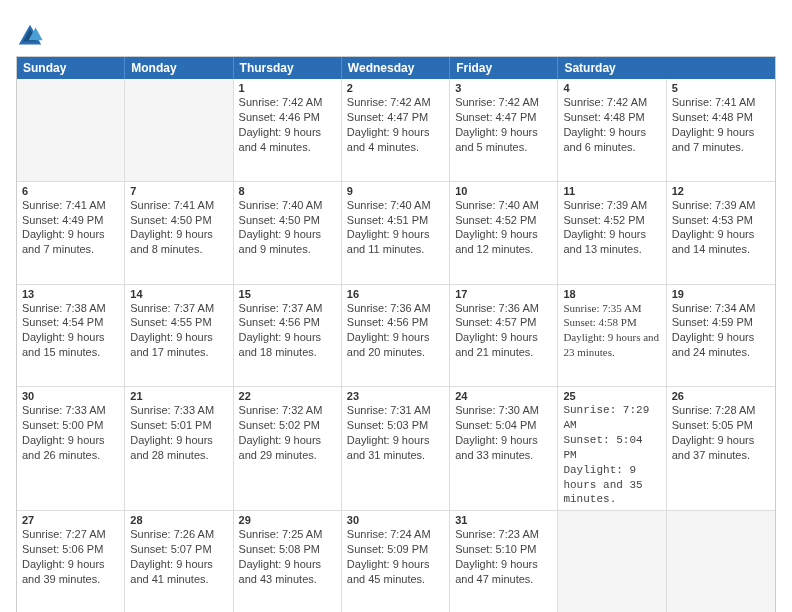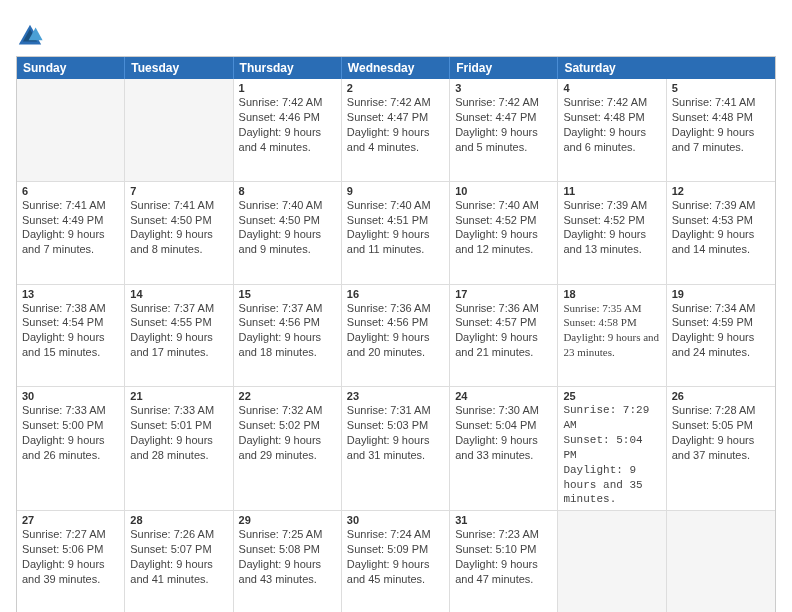--- a/index.html
+++ b/index.html
@@ -142,21 +142,21 @@
     </div>
     <div class="header-right">
       <div class="month-year"></div>
       <div class="location"></div>
     </div>
   </div>
 
   <div class="calendar">
     <div class="cal-header">
     <div class="cal-header-cell">Sunday</div>
-        <div class="cal-header-cell">Tuesday</div>
+        <div class="cal-header-cell">Monday</div>
         <div class="cal-header-cell">Thursday</div>
         <div class="cal-header-cell">Wednesday</div>
         <div class="cal-header-cell">Friday</div>
         <div class="cal-header-cell">Saturday</div>
       </div>
     <div class="cal-body">
     <div class="cal-row">
           <div class="cal-cell shaded"></div>
           <div class="cal-cell shaded"></div>
           <div class="cal-cell">

